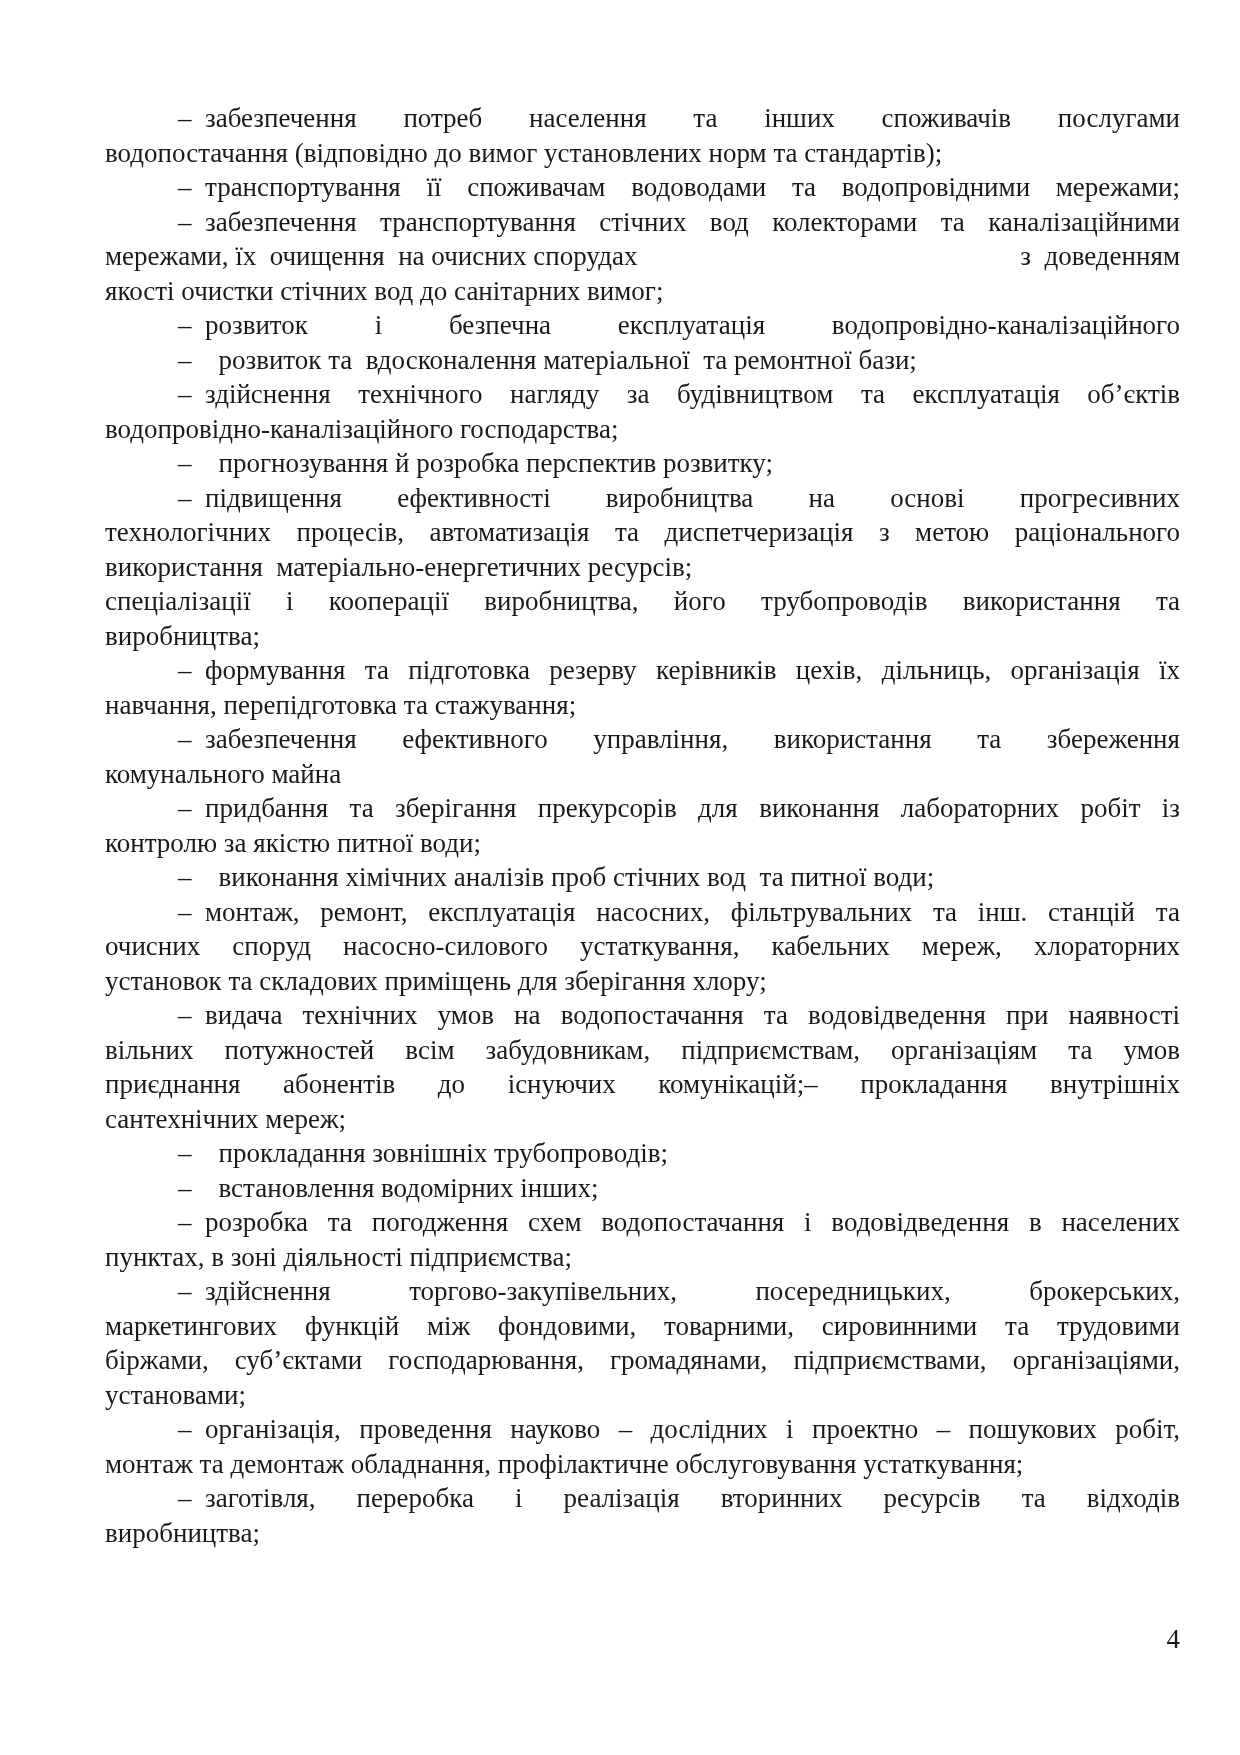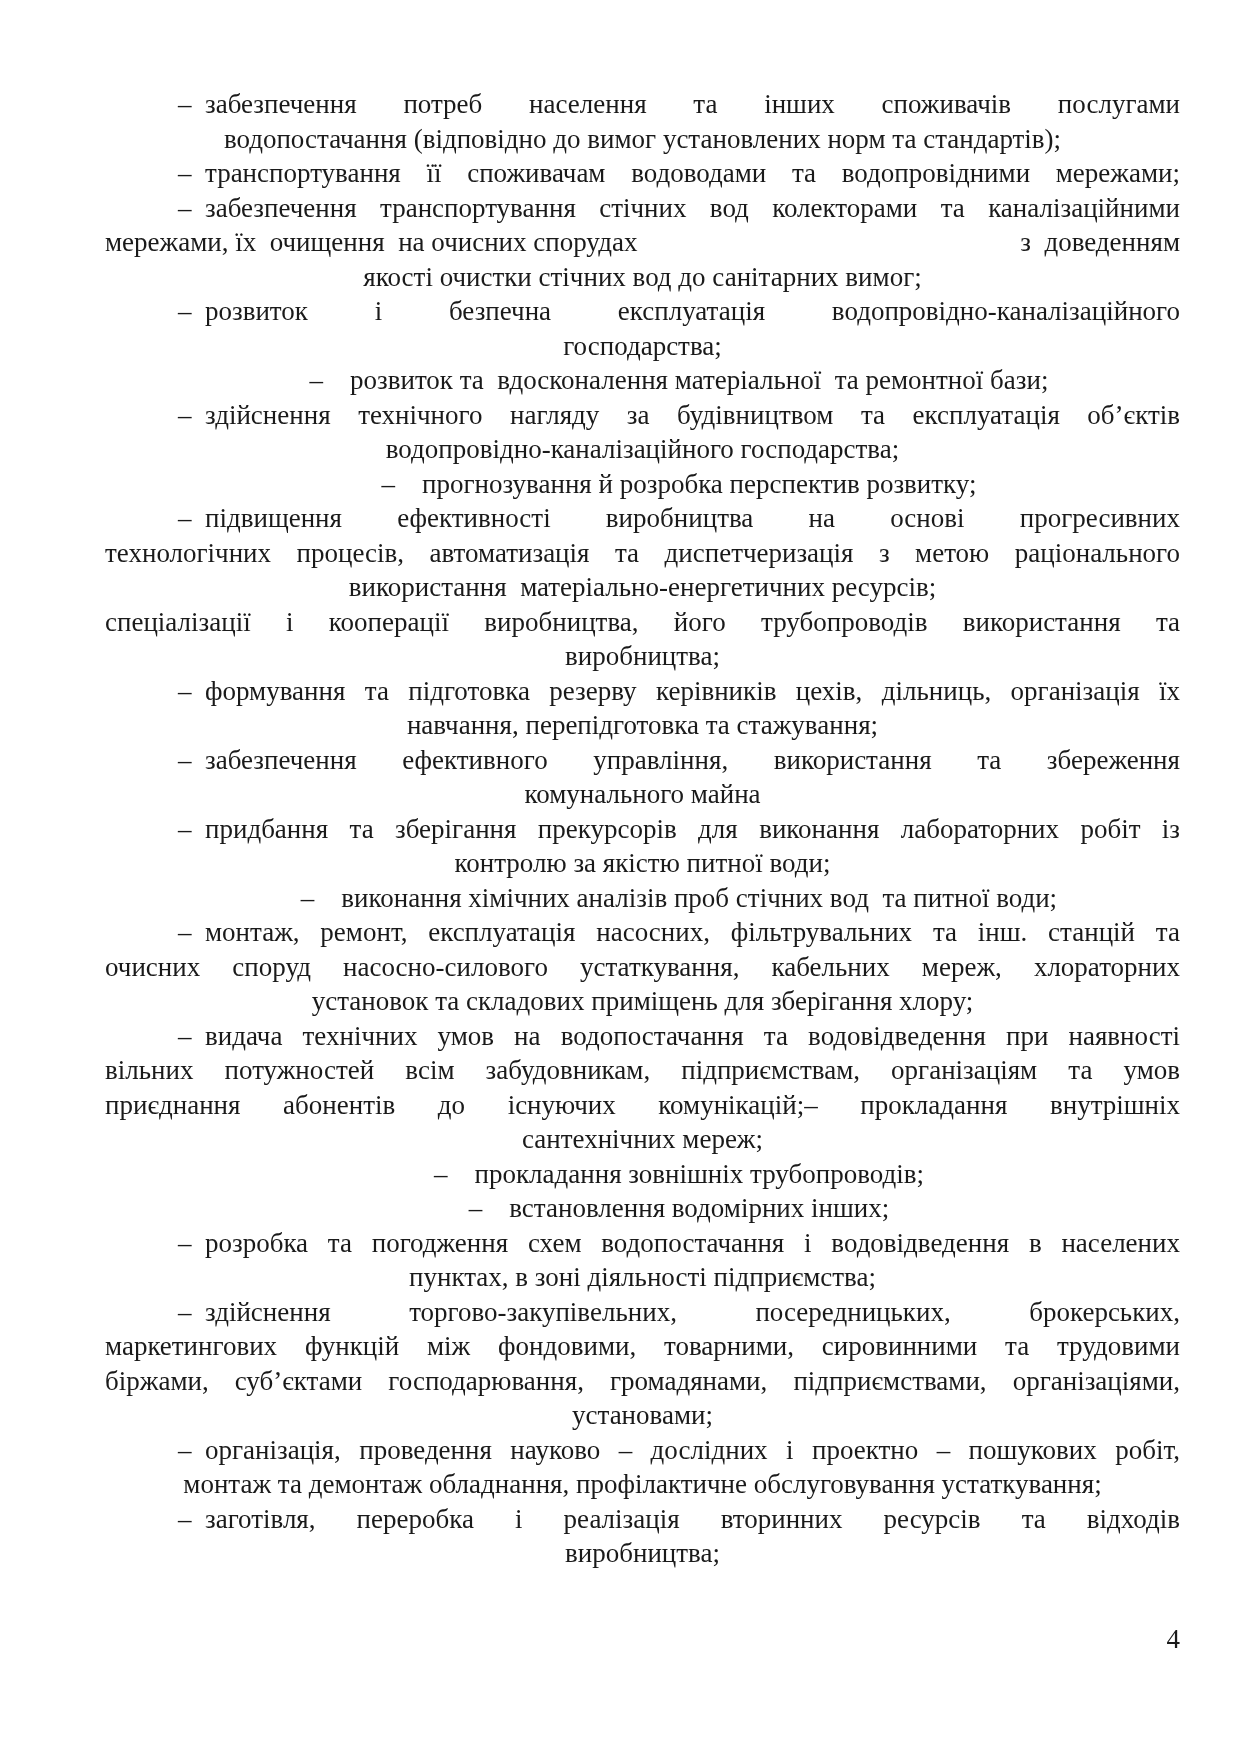--- a/index.html
+++ b/index.html
@@ -10,30 +10,30 @@
     color: #1a1a1a;
   }
   .doc-page {
     position: relative;
     width: 1240px; height: 1755px;
     background: #ffffff;
     overflow: hidden;
   }
   .text-block {
     position: absolute;
-    left: 105px; top: 87px;
+    left: 105px; top: 101px;
     width: 1075px;
   }
   .line {
     height: 34.5px;
     line-height: 34.5px;
     font-size: 27px;
     overflow: hidden;
     white-space: pre-wrap;      
-    text-align: center;
+    text-align: left;
   }
   .line.j {                      
     white-space: normal;
     text-align: justify;
     text-align-last: justify;
   }
   .line.i { text-indent: 73px; } 
   .line.split {                  
     display: flex;
     justify-content: space-between;
@@ -53,21 +53,20 @@
 
 <div class="doc-page">
   <div class="text-block">
       <div class="line j i">– забезпечення потреб населення та інших споживачів послугами</div>
       <div class="line">водопостачання (відповідно до вимог установлених норм та стандартів);</div>
       <div class="line j i">– транспортування її споживачам водоводами та водопровідними мережами;</div>
       <div class="line j i">– забезпечення транспортування стічних вод колекторами та каналізаційними</div>
       <div class="line split"><span>мережами, їх  очищення  на очисних спорудах</span><span>з  доведенням</span></div>
       <div class="line">якості очистки стічних вод до санітарних вимог;</div>
       <div class="line j i">– розвиток і безпечна експлуатація водопровідно-каналізаційного</div>
-      <div class="line">господарства;</div>
       <div class="line i">–  розвиток та  вдосконалення матеріальної  та ремонтної бази;</div>
       <div class="line j i">– здійснення технічного нагляду за будівництвом та експлуатація об’єктів</div>
       <div class="line">водопровідно-каналізаційного господарства;</div>
       <div class="line i">–  прогнозування й розробка перспектив розвитку;</div>
       <div class="line j i">– підвищення ефективності виробництва на основі прогресивних</div>
       <div class="line j">технологічних процесів, автоматизація та диспетчеризація з метою раціонального</div>
       <div class="line">використання  матеріально-енергетичних ресурсів;</div>
       <div class="line j">спеціалізації і кооперації виробництва, його трубопроводів використання та</div>
       <div class="line">виробництва;</div>
       <div class="line j i">– формування та підготовка резерву керівників цехів, дільниць, організація їх</div>

